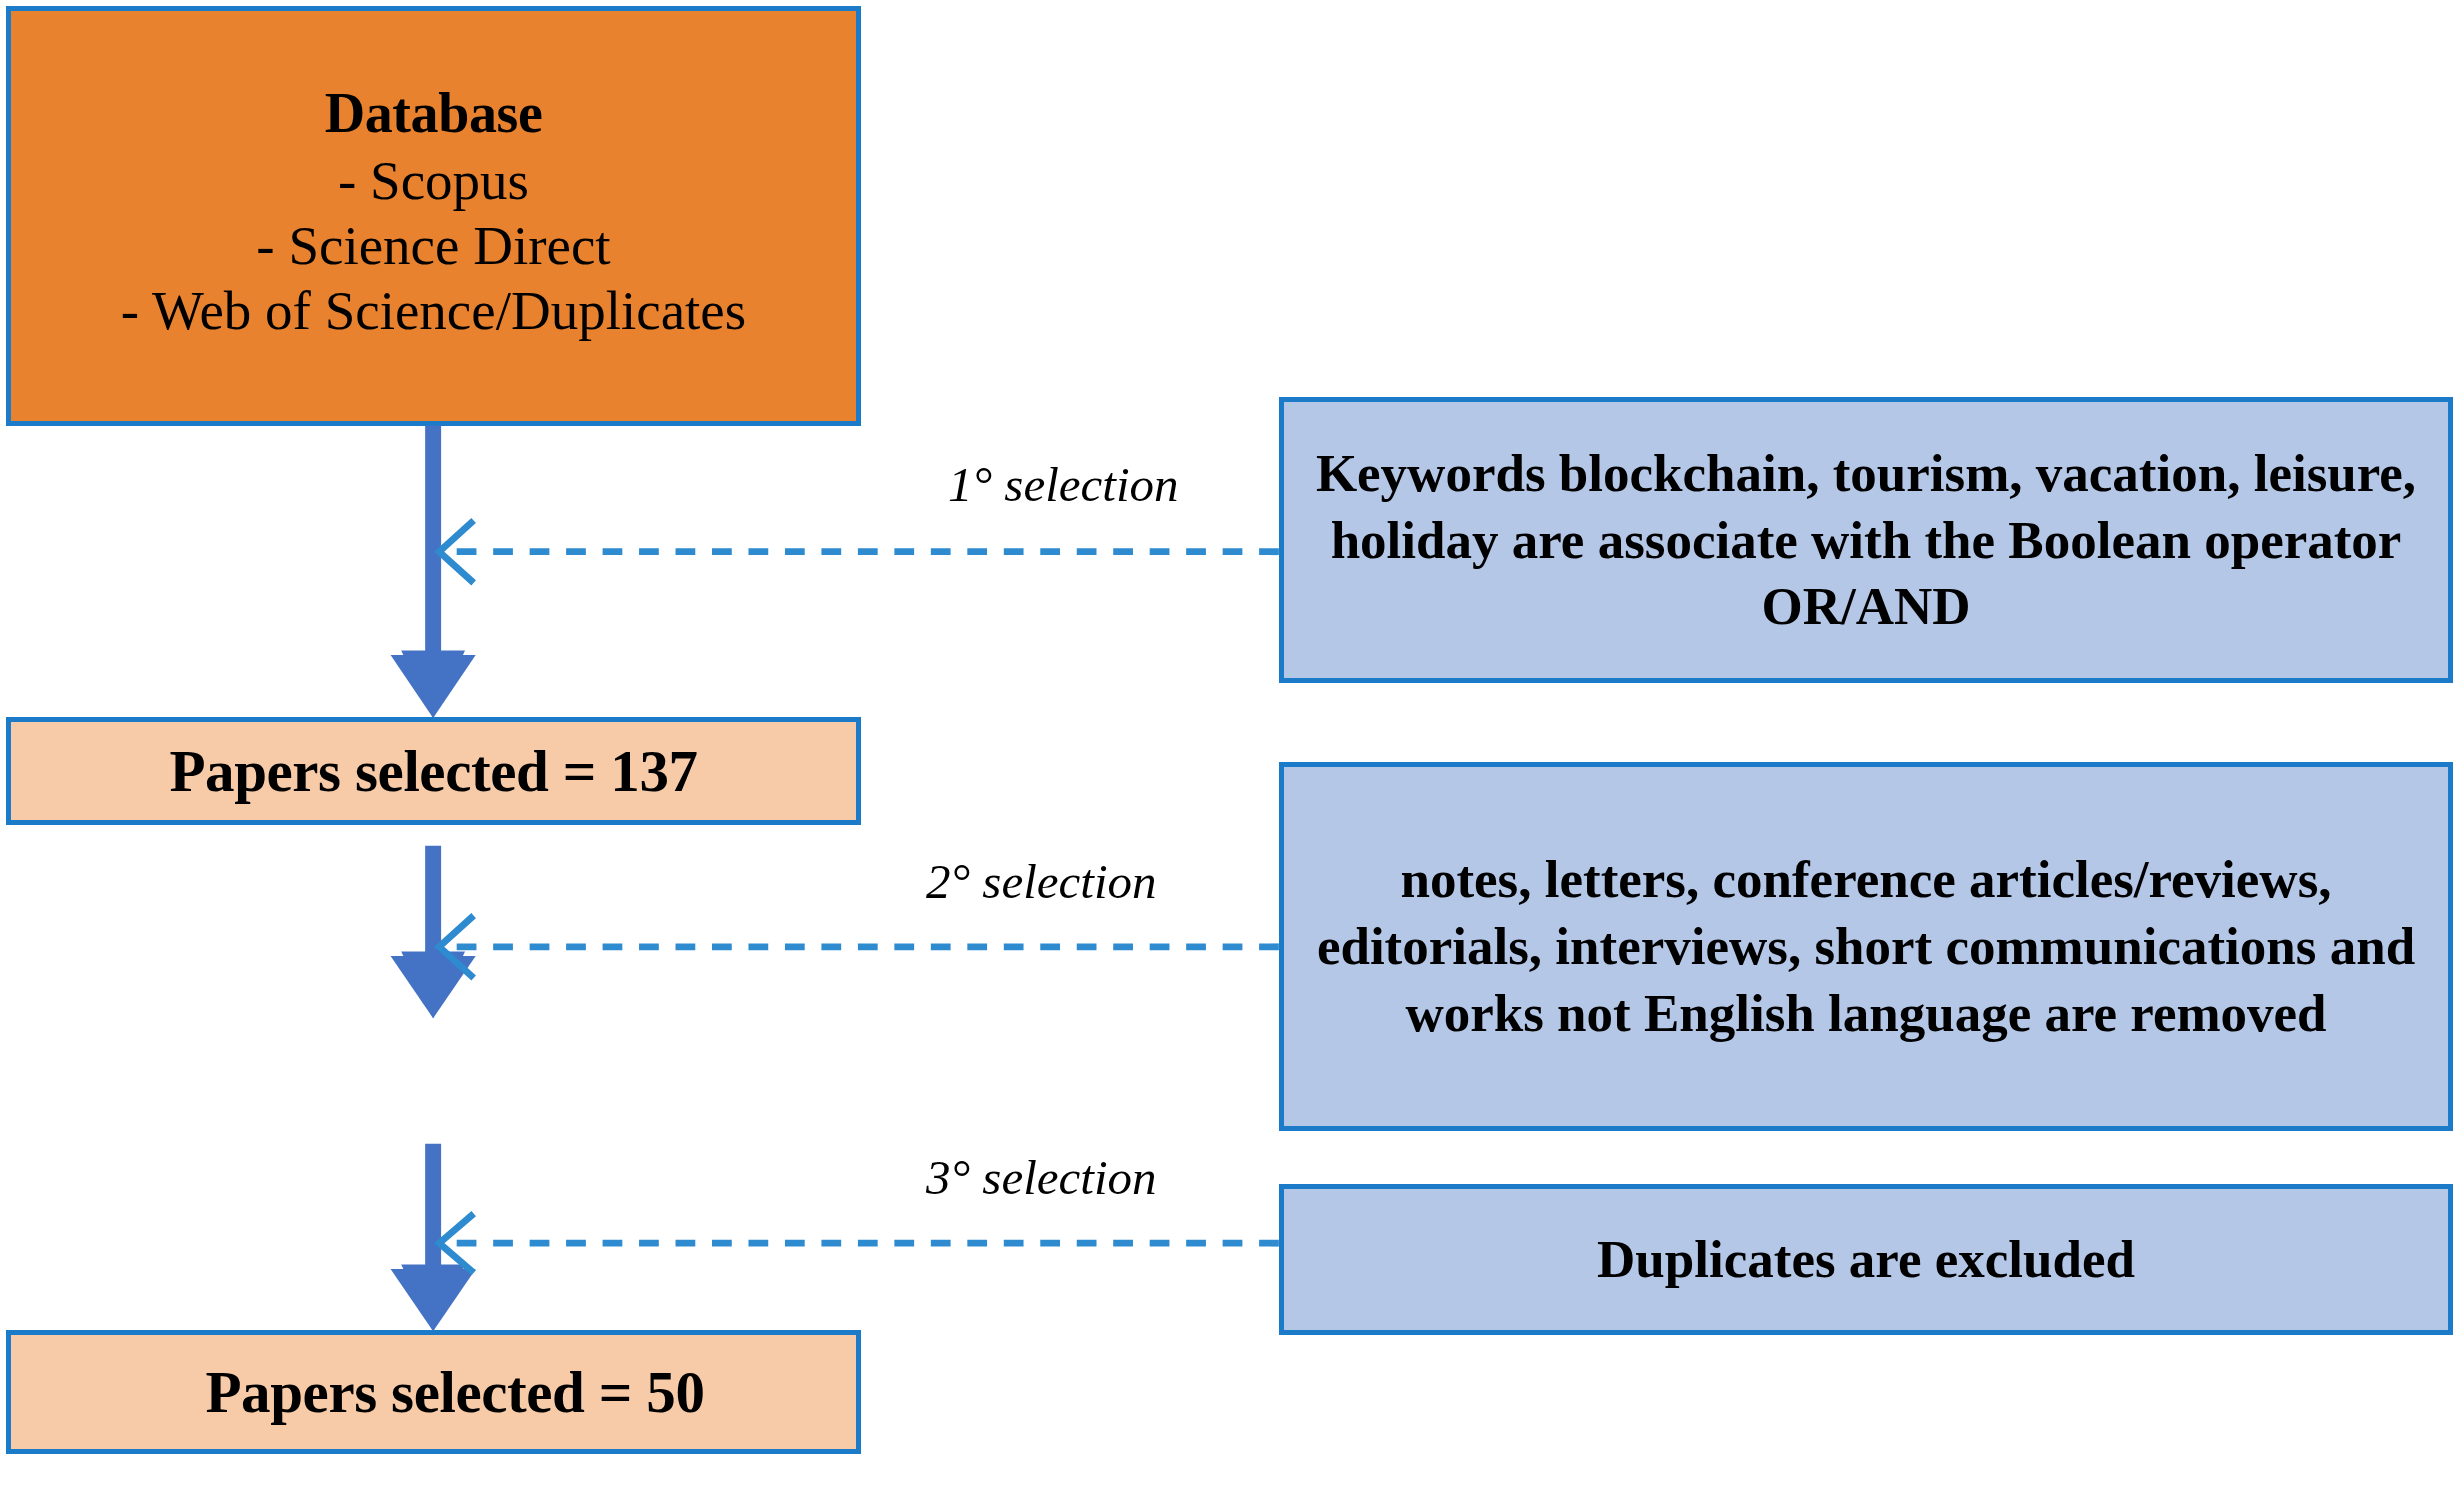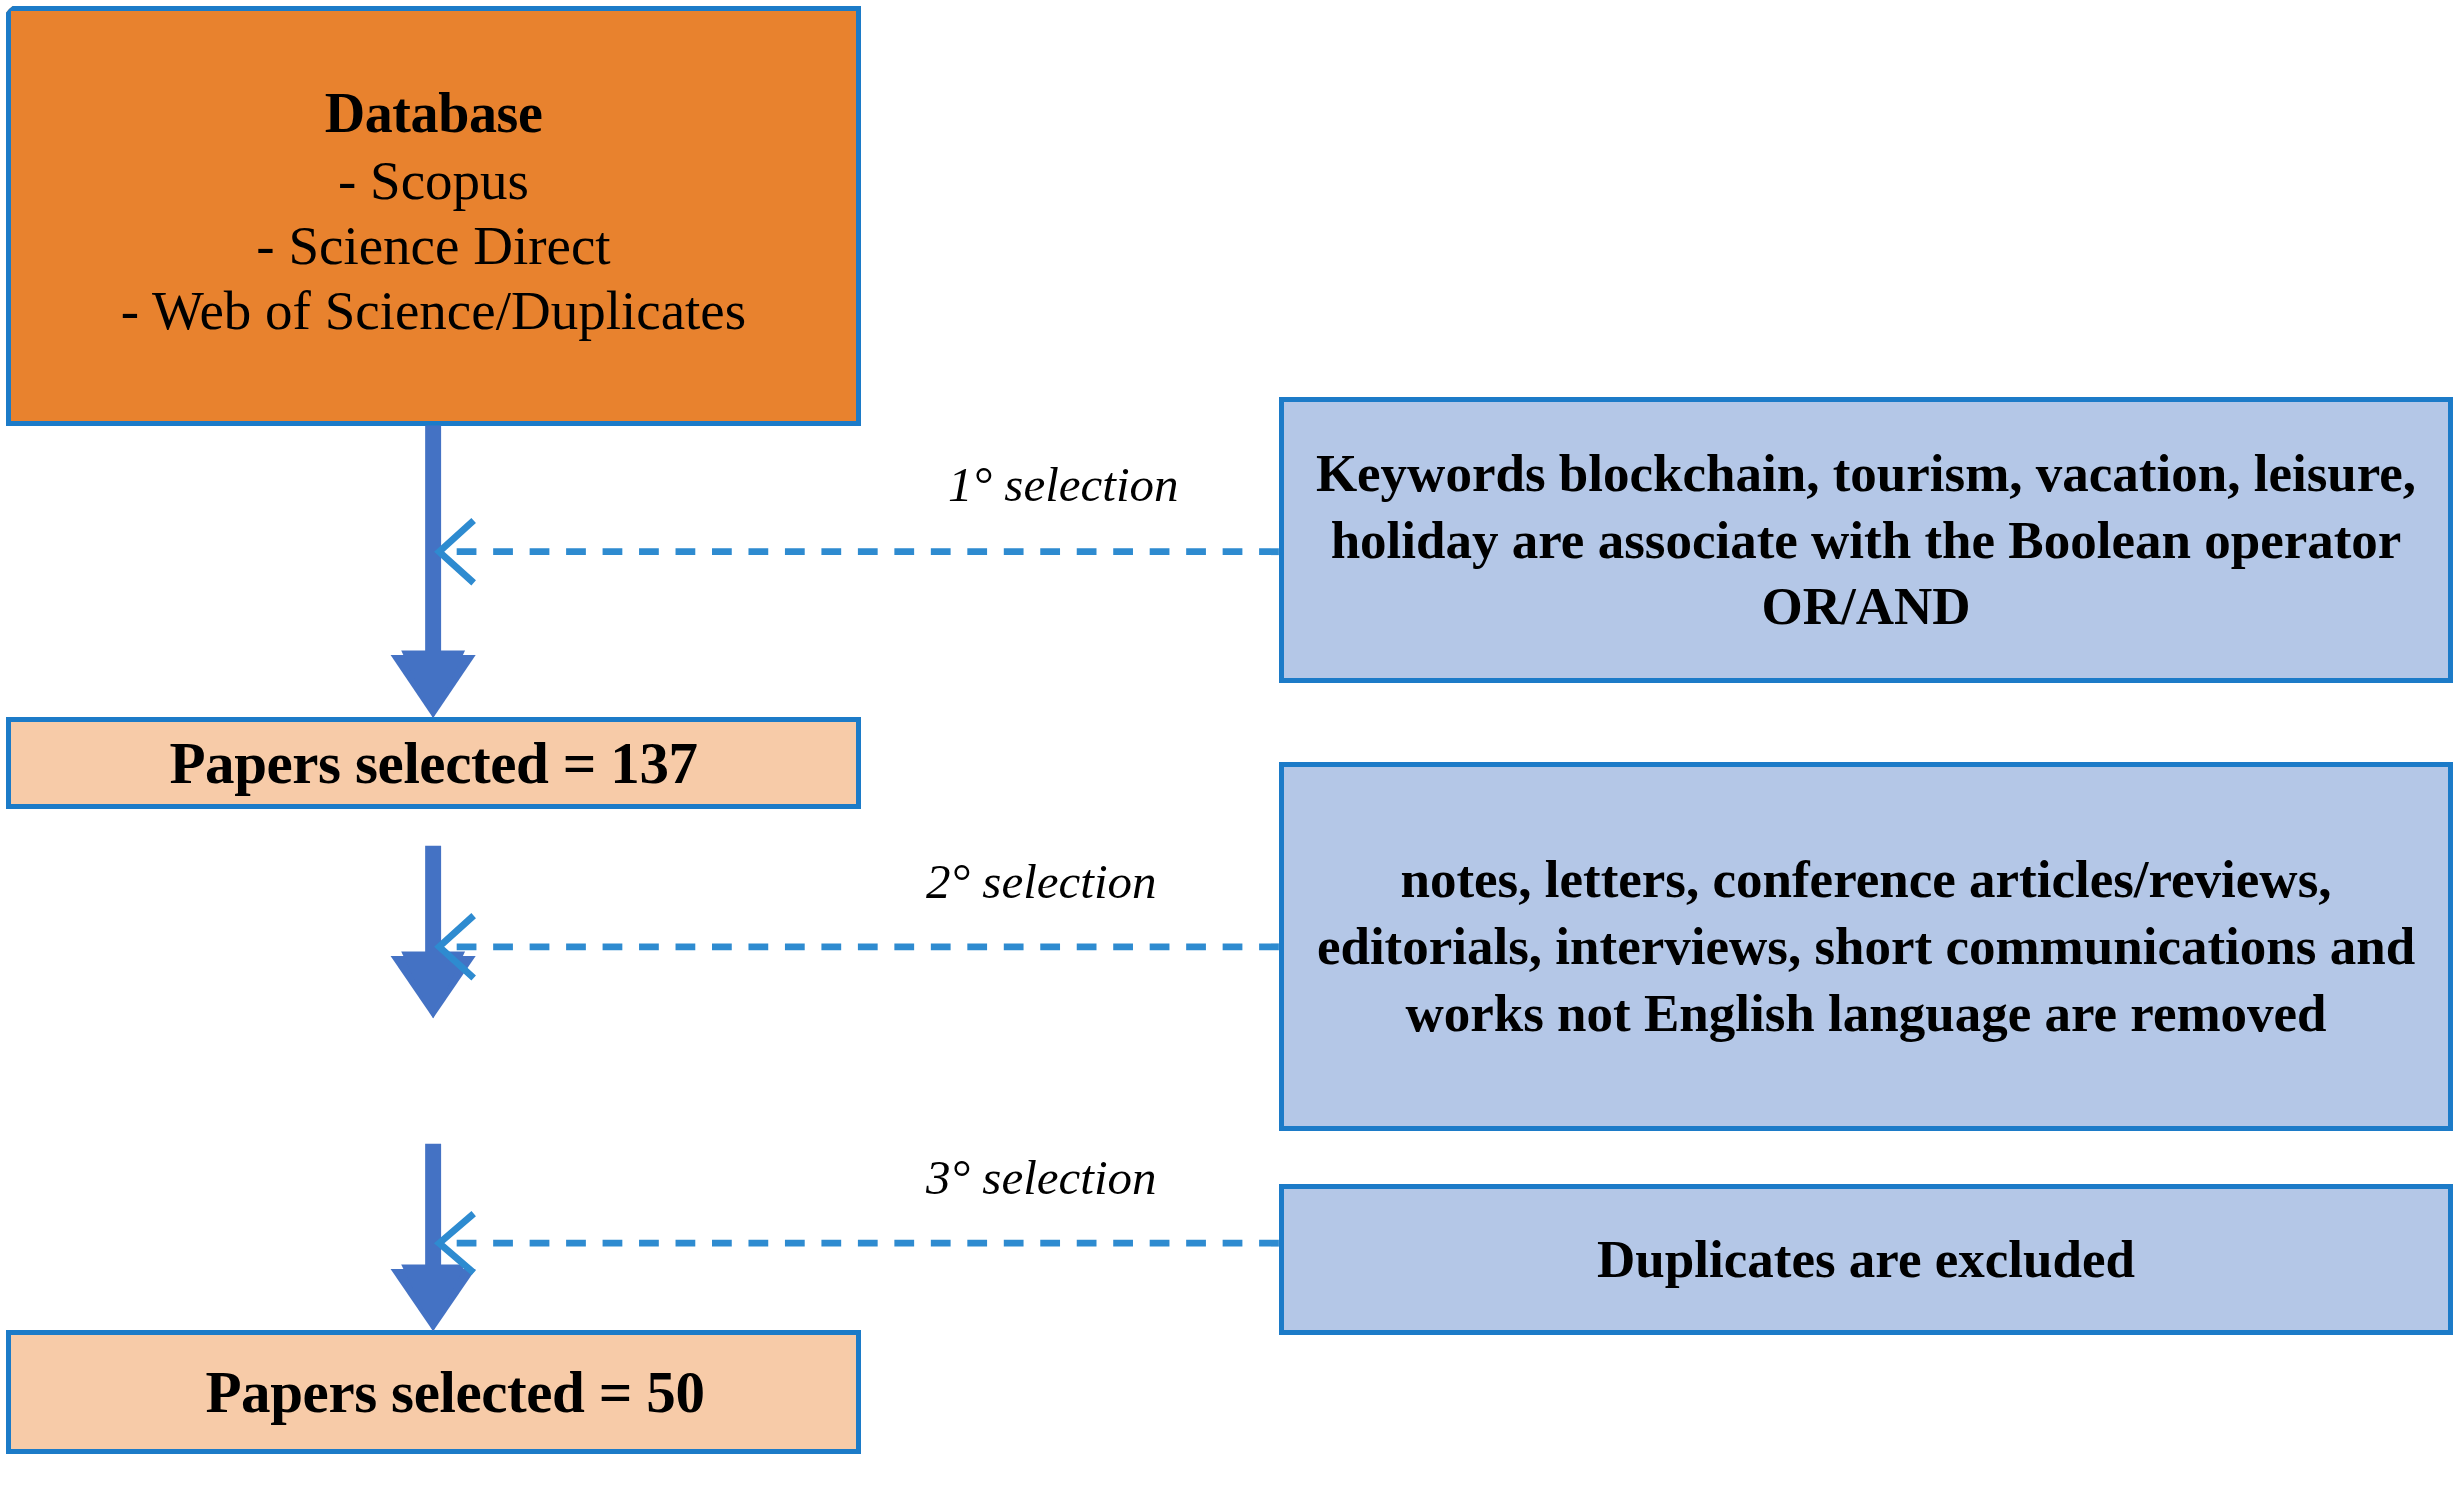--- a/index.html
+++ b/index.html
@@ -7,21 +7,20 @@
     padding: 0;
     background: #ffffff;
   }
   #stage {
     position: relative;
     width: 2462px;
     height: 1497px;
     background: #ffffff;
     overflow: hidden;
     font-family: "Liberation Serif", "DejaVu Serif", serif;
-    border-radius: 31px;
   }
 
   .box {
     position: absolute;
     box-sizing: border-box;
     display: flex;
     flex-direction: column;
     align-items: center;
     justify-content: center;
     text-align: center;
@@ -60,21 +59,21 @@
     background: #F7CBA8;
     border: 5.3px solid #1C7BC8;
   }
   .result-text {
     font-size: 59px;
     font-weight: bold;
     line-height: 1.0;
     white-space: nowrap;
     letter-spacing: -0.4px;
   }
-  #result-1 { top: 717px;  height: 92px; }
+  #result-1 { top: 717px;  height: 108px; }
   #result-2 { top: 1017px; height: 127px; }
   #result-3 { top: 1330px; height: 124px; padding-left: 43px; }
 
   
   .criteria-box {
     left: 1279px;
     width: 1174px;
     background: #B4C7E7;
     border: 5.3px solid #1C7BC8;
     padding: 4.6px 13.7px;

